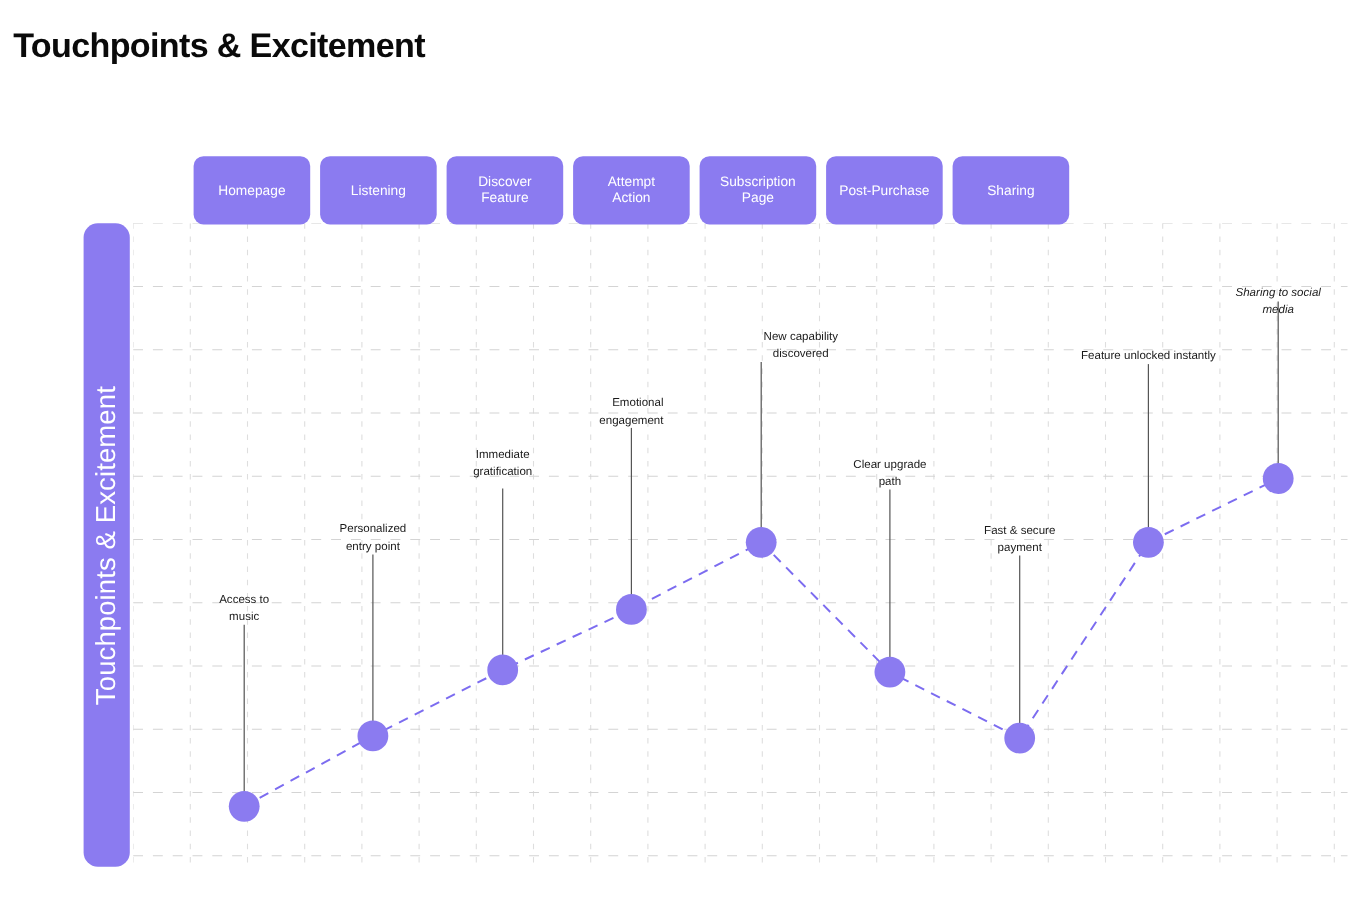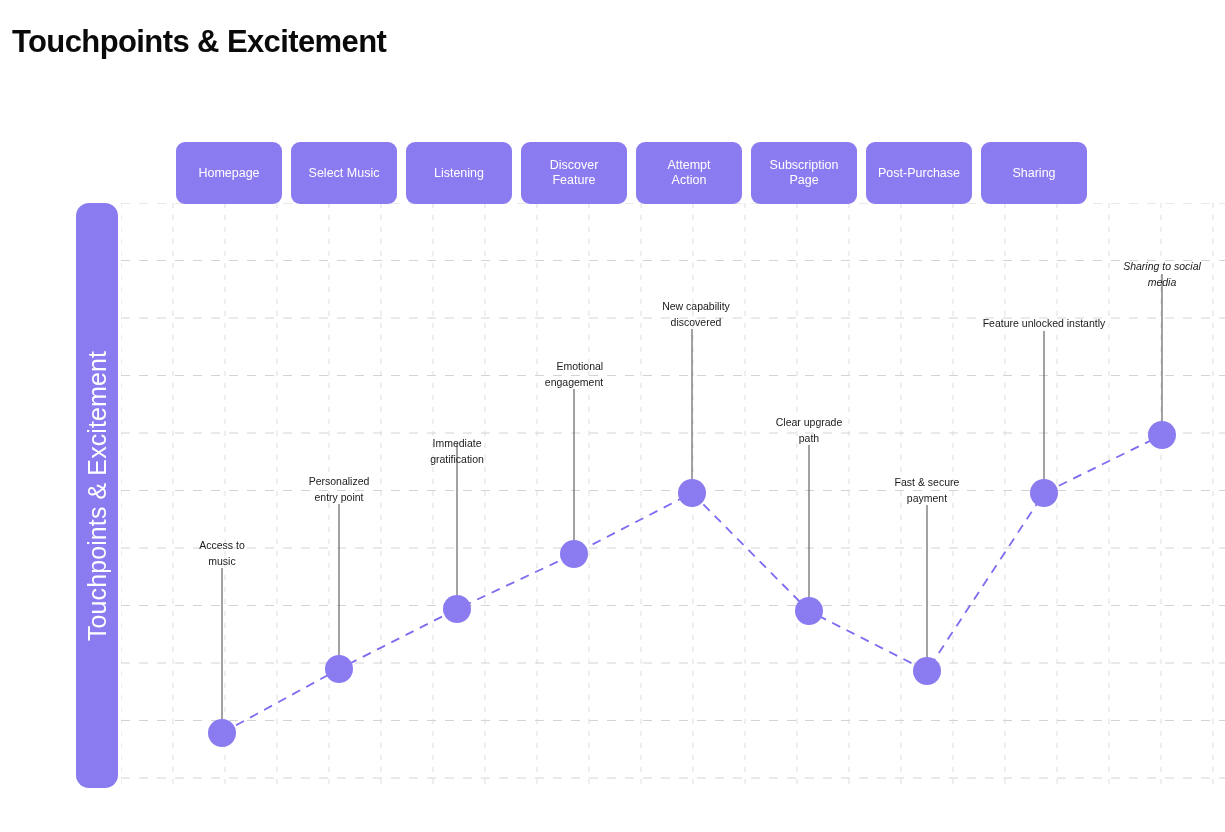--- a/index.html
+++ b/index.html
@@ -168,21 +168,20 @@
           <line x1="0" y1="402.5" x2="1105" y2="402.5" stroke="#d4d4d4" stroke-width="1" stroke-dasharray="9 9"></line>
           <line x1="0" y1="460" x2="1105" y2="460" stroke="#d4d4d4" stroke-width="1" stroke-dasharray="9 9"></line>
           <line x1="0" y1="517.5" x2="1105" y2="517.5" stroke="#d4d4d4" stroke-width="1" stroke-dasharray="9 9"></line>
           <line x1="0" y1="575" x2="1105" y2="575" stroke="#d4d4d4" stroke-width="1" stroke-dasharray="9 9"></line>
         </g>
     </svg>
   </div>
 
   <div id="touchpoint-row">
       <div class="touchpoint-box"><span>Homepage</span></div>
-      <div class="touchpoint-box"><span>Select Music</span></div>
       <div class="touchpoint-box"><span>Listening</span></div>
       <div class="touchpoint-box"><span>Discover
 Feature</span></div>
       <div class="touchpoint-box"><span>Attempt
 Action</span></div>
       <div class="touchpoint-box"><span>Subscription
 Page</span></div>
       <div class="touchpoint-box"><span>Post-Purchase</span></div>
       <div class="touchpoint-box"><span>Sharing</span></div>
     </div>
@@ -215,25 +214,25 @@
         <circle cx="1008" cy="493" r="14" fill="#8b7bf0" class="interactive"></circle>
         <circle cx="1126" cy="435" r="14" fill="#8b7bf0" class="interactive"></circle>
       </g>
   </svg>
 
   <div id="annotation-layer">
       <div class="annotation-label" style="left: 186px; top: 538px;">Access to
 music</div>
       <div class="annotation-label" style="left: 303px; top: 474px;">Personalized
 entry point</div>
-      <div class="annotation-label" style="left: 421px; top: 436px;">Immediate
+      <div class="annotation-label" style="left: 421px; top: 406px;">Immediate
 gratification</div>
       <div class="annotation-label" style="left: 538px; top: 359px; text-align: right;">Emotional
 engagement</div>
-      <div class="annotation-label" style="left: 660px; top: 299px;">New capability
+      <div class="annotation-label" style="left: 692px; top: 299px;">New capability
 discovered</div>
       <div class="annotation-label" style="left: 773px; top: 415px;">Clear upgrade
 path</div>
       <div class="annotation-label" style="left: 891px; top: 475px;">Fast &amp; secure
 payment</div>
       <div class="annotation-label" style="left: 1008px; top: 316px;">Feature unlocked instantly</div>
       <div class="annotation-label" style="left: 1126px; top: 259px; font-style: italic;">Sharing to social media</div>
     </div>
 
 </div>

